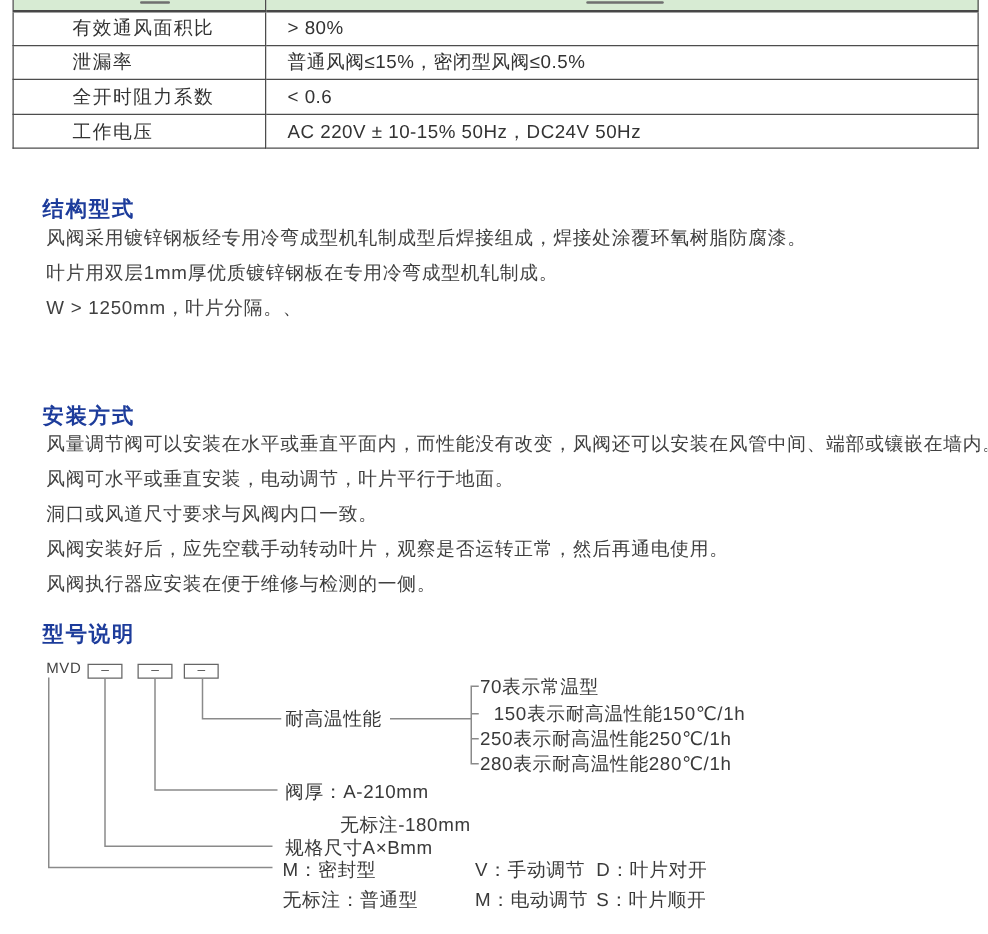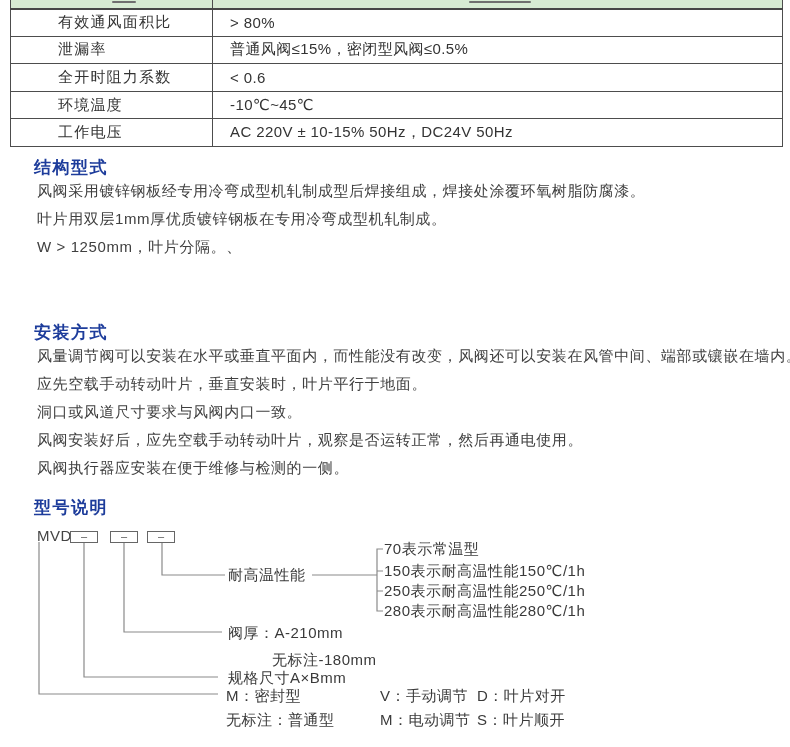--- a/index.html
+++ b/index.html
@@ -51,21 +51,21 @@
     height: 28px;
     line-height: 28px;
     font-size: 15px;
     color: #404040;
     letter-spacing: 0.6px;
     white-space: nowrap;
   }
 
   
   .dg-text { position: absolute; font-size: 15px; color: #3a3a3a; letter-spacing: 0.5px; white-space: nowrap; }
-  .mvd-prefix { position: absolute; left: 37px; top: 527px; font-size: 15px; color: #444444; letter-spacing: 0.5px; }
+  .mvd-prefix { position: absolute; left: 37px; top: 527px; font-size: 12px; color: #444444; letter-spacing: 0.5px; }
   .mvd-box {
     position: absolute;
     top: 531px;
     width: 28px;
     height: 12px;
     border: 1px solid #666666;
     font-size: 11px;
     line-height: 9px;
     text-align: center;
     color: #555555;
@@ -91,45 +91,41 @@
       </tr>
       <tr>
         <td class="cell-label">泄漏率</td>
         <td class="cell-value">普通风阀≤15%，密闭型风阀≤0.5%</td>
       </tr>
       <tr>
         <td class="cell-label">全开时阻力系数</td>
         <td class="cell-value">&lt; 0.6</td>
       </tr>
       <tr>
-        <td class="cell-label">环境温度</td>
-        <td class="cell-value">-10℃~45℃</td>
-      </tr>
-      <tr>
         <td class="cell-label">工作电压</td>
         <td class="cell-value">AC 220V ± 10-15% 50Hz，DC24V 50Hz</td>
       </tr>
     </tbody>
       </table>
   </div>
 
   <div class="remnant" style="left:112px; top:1px; width:24px; height:2px;"></div>
   <div class="remnant" style="left:469px; top:1px; width:62px; height:2px;"></div>
 
   <h2 class="sec-title" style="top:156px">结构型式</h2>
   <div class="para" style="top:177px">
     <span class="line">风阀采用镀锌钢板经专用冷弯成型机轧制成型后焊接组成，焊接处涂覆环氧树脂防腐漆。</span>
     <span class="line">叶片用双层1mm厚优质镀锌钢板在专用冷弯成型机轧制成。</span>
     <span class="line">W &gt; 1250mm，叶片分隔。、</span>
   </div>
 
   <h2 class="sec-title" style="top:321px">安装方式</h2>
   <div class="para" style="top:342px">
     <span class="line">风量调节阀可以安装在水平或垂直平面内，而性能没有改变，风阀还可以安装在风管中间、端部或镶嵌在墙内。</span>
-    <span class="line">应先空载手动转动叶片，垂直安装时，叶片平行于地面。</span>
+    <span class="line">风阀可水平或垂直安装，电动调节，叶片平行于地面。</span>
     <span class="line">洞口或风道尺寸要求与风阀内口一致。</span>
     <span class="line">风阀安装好后，应先空载手动转动叶片，观察是否运转正常，然后再通电使用。</span>
     <span class="line">风阀执行器应安装在便于维修与检测的一侧。</span>
   </div>
 
   <h2 class="sec-title" style="top:496px">型号说明</h2>
 
   <div>
     <span class="mvd-prefix">MVD</span>
     <span class="mvd-box" style="left:70px">–</span>
@@ -141,21 +137,21 @@
       <path d="M84 26 V160 H218" fill="none" stroke="#8a8a8a" stroke-width="1.2"></path>
       <path d="M124 26 V115 H222" fill="none" stroke="#8a8a8a" stroke-width="1.2"></path>
       <path d="M162 26 V58 H225" fill="none" stroke="#8a8a8a" stroke-width="1.2"></path>
       <path d="M312 58 H377" fill="none" stroke="#8a8a8a" stroke-width="1.2"></path>
       <path d="M383 32 H377 V94 H383 M377 54 H383 M377 74 H383" fill="none" stroke="#8a8a8a" stroke-width="1.2"></path>
     </svg>
 
     <span class="dg-text" style="left:228px; top:566px">耐高温性能</span>
 
     <span class="dg-text" style="left:384px; top:540px">70表示常温型</span>
-    <span class="dg-text" style="left:384px; top:562px">150表示耐高温性能150℃/1h</span>
+    <span class="dg-text" style="left:395px; top:562px">150表示耐高温性能150℃/1h</span>
     <span class="dg-text" style="left:384px; top:582px">250表示耐高温性能250℃/1h</span>
     <span class="dg-text" style="left:384px; top:602px">280表示耐高温性能280℃/1h</span>
 
     <span class="dg-text" style="left:228px; top:624px">阀厚：A-210mm</span>
     <span class="dg-text" style="left:272px; top:651px">无标注-180mm</span>
     <span class="dg-text" style="left:228px; top:669px">规格尺寸A×Bmm</span>
 
     <span class="dg-text" style="left:226px; top:687px">M：密封型</span>
     <span class="dg-text" style="left:380px; top:687px">V：手动调节</span>
     <span class="dg-text" style="left:477px; top:687px">D：叶片对开</span>

